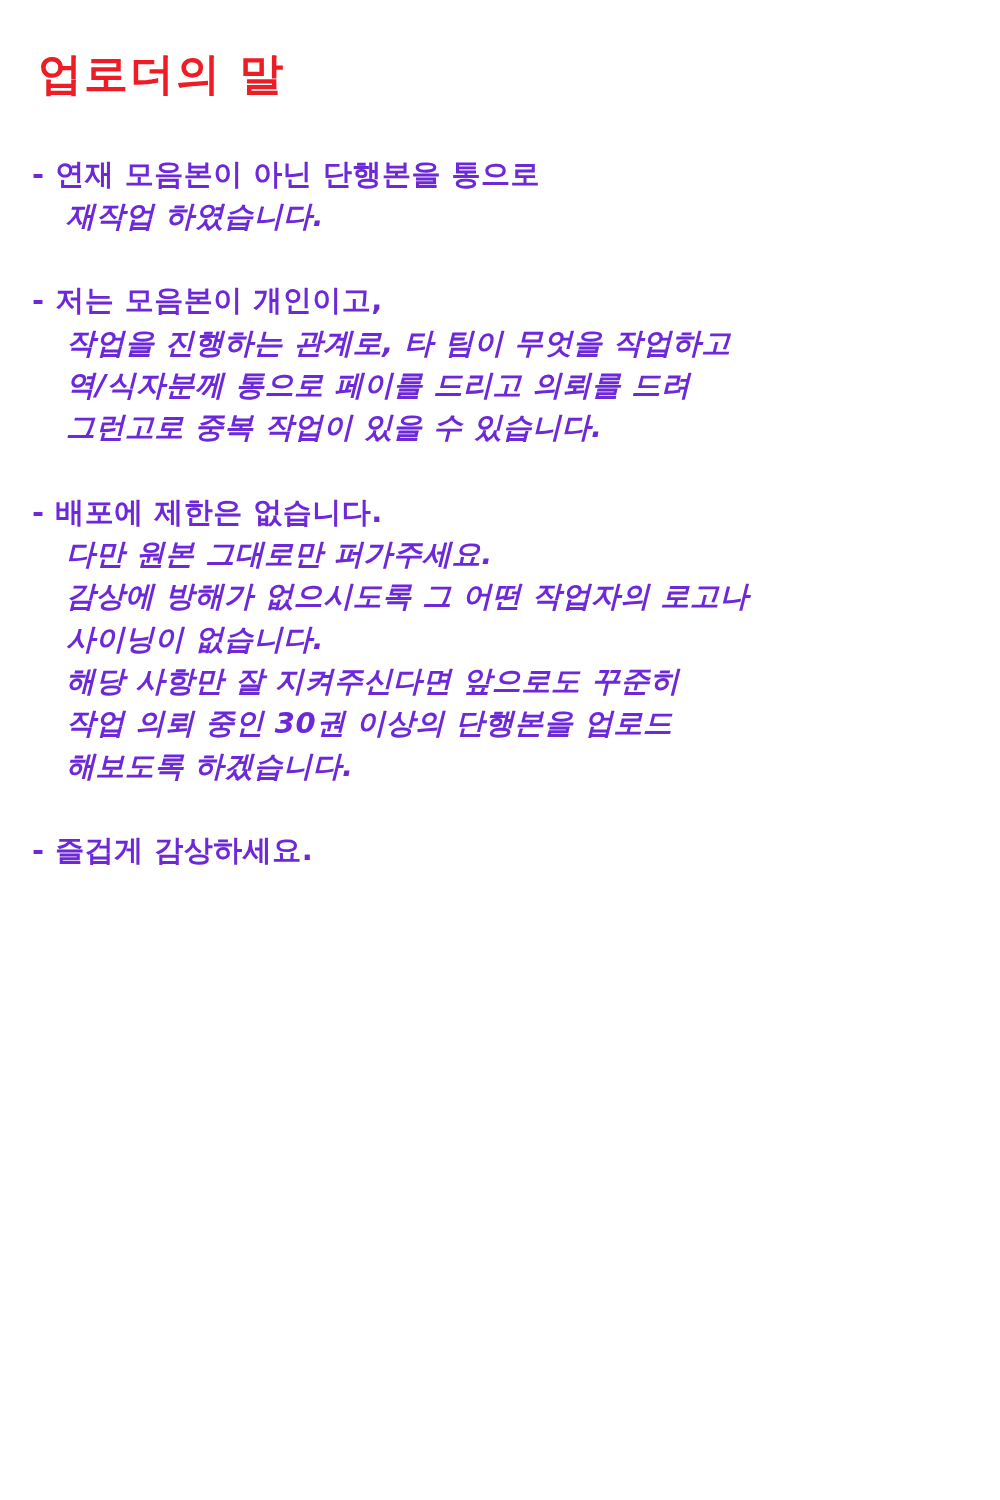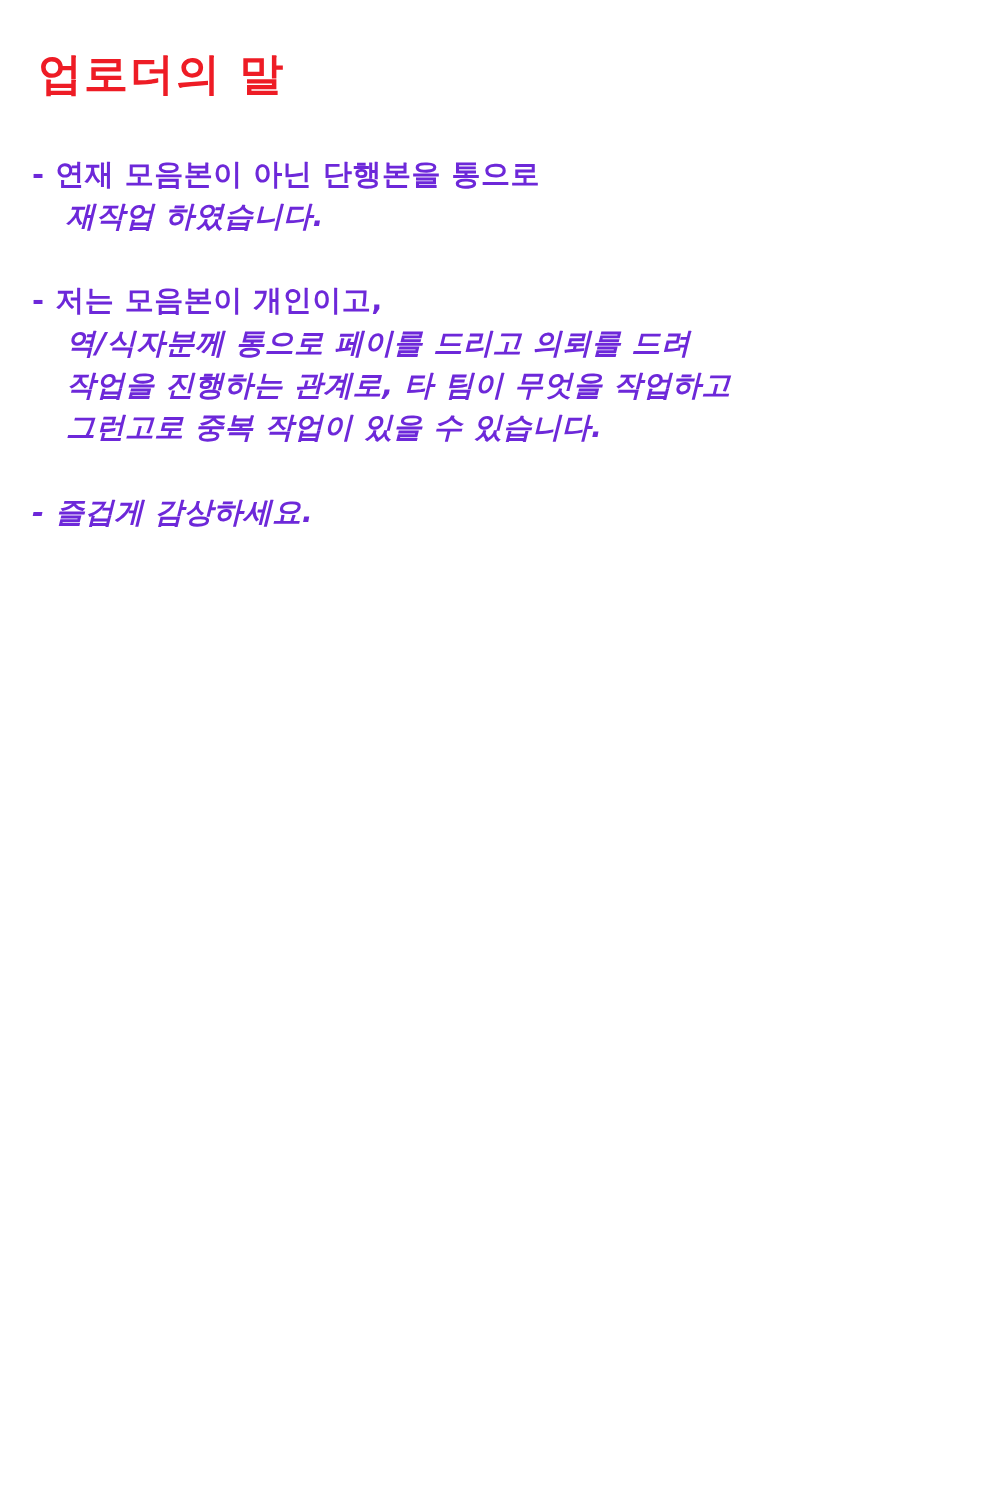--- a/index.html
+++ b/index.html
@@ -30,21 +30,20 @@
     margin: 8px 0 0 6px;
   }
   .body-block {
     margin-top: 52px;
   }
   .para {
     margin: 0 0 42px 0;
   }
   .para:last-child {
     margin-bottom: 0;
-    font-style: italic;
   }
   .line {
     font-size: 29px;
     font-weight: bold;
     line-height: 1.46;
     letter-spacing: 0.5px;
     color: #6d28d9;
     white-space: pre;
   }
   .line.first {
@@ -64,24 +63,33 @@
 
   <div class="body-block">
 
     <div class="para">
       <div class="line first">- 연재 모음본이 아닌 단행본을 통으로</div>
       <div class="line cont">재작업 하였습니다.</div>
     </div>
 
     <div class="para">
       <div class="line first">- 저는 모음본이 개인이고,</div>
+      <div class="line cont">작업을 진행하는 관계로, 타 팀이 무엇을 작업하고</div>
       <div class="line cont">역/식자분께 통으로 페이를 드리고 의뢰를 드려</div>
-      <div class="line cont">작업을 진행하는 관계로, 타 팀이 무엇을 작업하고</div>
       <div class="line cont">그런고로 중복 작업이 있을 수 있습니다.</div>
     </div>
 
+    <div class="para">
+      <div class="line first">- 배포에 제한은 없습니다.</div>
+      <div class="line cont">다만 원본 그대로만 퍼가주세요.</div>
+      <div class="line cont">감상에 방해가 없으시도록 그 어떤 작업자의 로고나</div>
+      <div class="line cont">사이닝이 없습니다.</div>
+      <div class="line cont">해당 사항만 잘 지켜주신다면 앞으로도 꾸준히</div>
+      <div class="line cont">작업 의뢰 중인 30권 이상의 단행본을 업로드</div>
+      <div class="line cont">해보도록 하겠습니다.</div>
+    </div>
 
     <div class="para">
       <div class="line first">- 즐겁게 감상하세요.</div>
     </div>
 
   </div>
 </div>
 
 </body></html>

